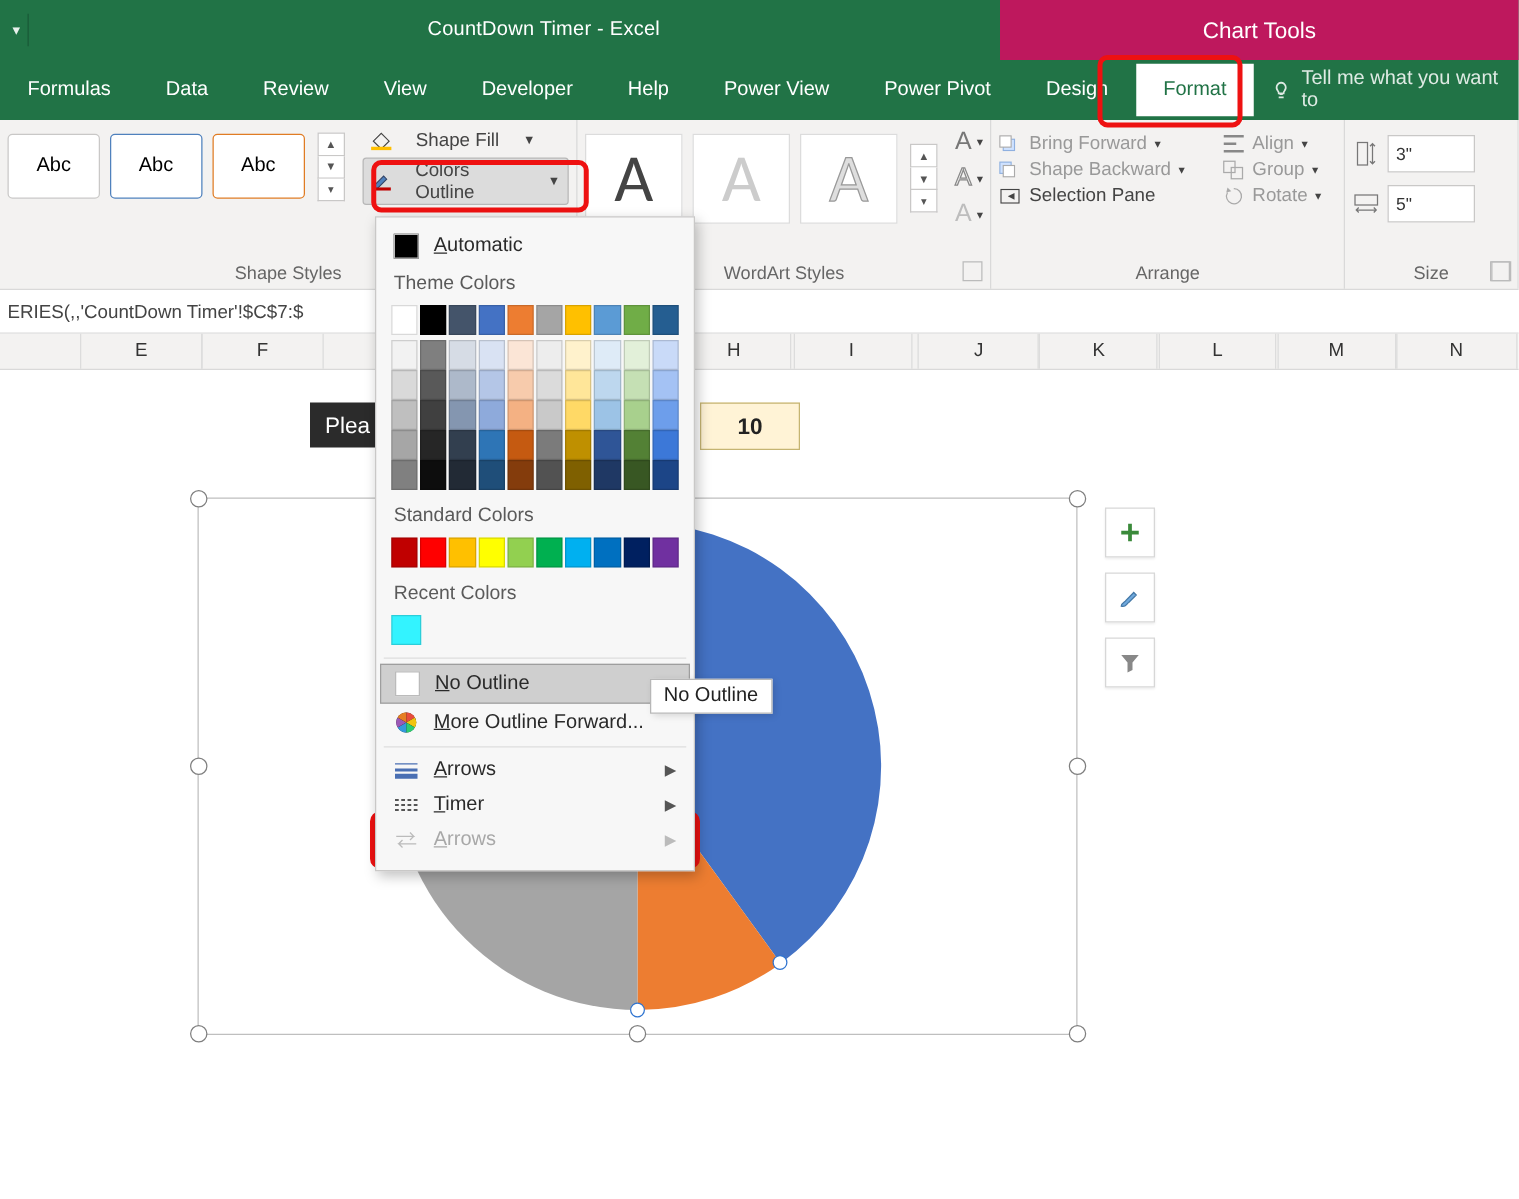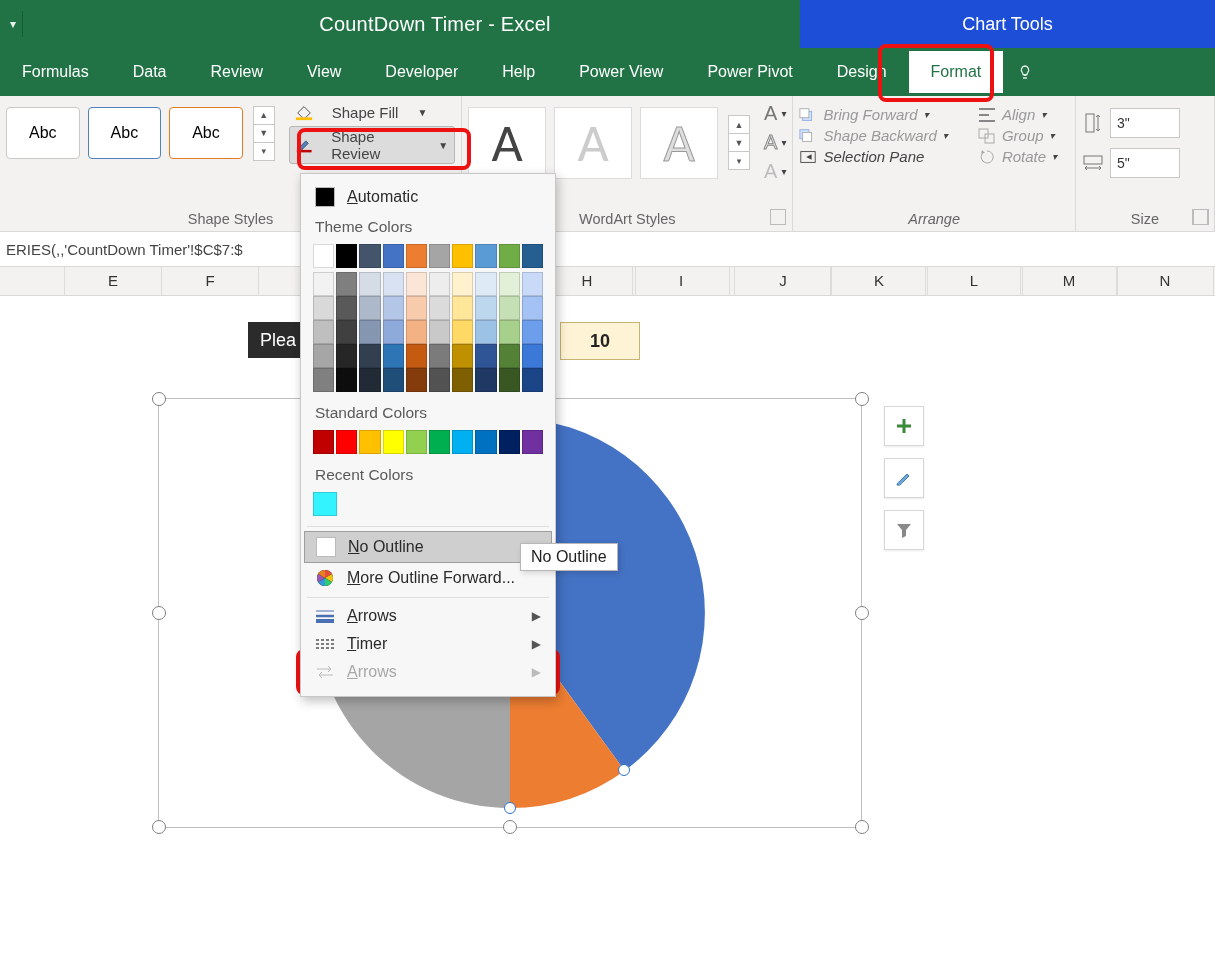--- a/index.html
+++ b/index.html
@@ -2,36 +2,36 @@
 <html><head>
 <meta charset="utf-8">
 <style>
   html,body{margin:0;padding:0;font-family:"Segoe UI",Arial,sans-serif;font-size:15px;color:#222;background:#fff;}
   body{width:1215px;}
   
   .titlebar{height:48px;background:#217346;color:#fff;display:flex;align-items:center;}
   .qat{width:60px;display:flex;align-items:center;padding-left:10px;gap:6px;}
   .qat .down{font-size:12px;opacity:.9;}
   .qat .sep{width:1px;height:26px;background:#195a37;display:inline-block;}
-  .title-center{flex:1;text-align:center;font-size:20px;letter-spacing:.2px;}
-  .charttools-box{width:415px;text-align:center;font-size:18px;background:#1d4ed8;height:100%;line-height:48px;}
+  .title-center{flex:1;text-align:center;font-size:16px;letter-spacing:.2px;}
+  .charttools-box{width:415px;text-align:center;font-size:18px;background:#be185d;height:100%;line-height:48px;}
   
   .tabs{height:48px;background:#217346;display:flex;align-items:center;color:#fff;font-size:16px;}
   .tab{padding:12px 22px;cursor:default;white-space:nowrap;}
   .tab.active{background:#fff;color:#217346;}
   .tellme{display:flex;align-items:center;gap:8px;opacity:.85;margin-left:14px;}
   .bulb{width:16px;height:16px;}
   .highlightBig{border:4px solid #e11;border-radius:8px;pointer-events:none;position:absolute;z-index:20;}
   
   .ribbon{height:135px;background:#f3f2f1;border-bottom:1px solid #d9d9d9;position:relative;display:flex;}
   .group{border-right:1px solid #d9d9d9;display:flex;flex-direction:column;justify-content:space-between;padding:6px 6px 0 6px;}
   .group-label{text-align:center;color:#666;font-size:14.5px;padding:6px 0 4px;}
   .shape-styles{width:470px;}
   .wordart-styles{width:330px;}
-  .arrange-group{width:282px;font-style:italic;}
+  .arrange-group{width:282px;}
   .size-group{width:132px;}
   .style-row{display:flex;align-items:center;gap:8px;}
   .style-prev{width:76px;height:50px;border:1px solid #c9c8c7;background:#fff;border-radius:4px;display:flex;align-items:center;justify-content:center;font-size:16px;color:#000;}
   .style-prev.blue{border-color:#4f81bd;}
   .style-prev.orange{border-color:#e07c24;}
   .style-scroll{display:flex;flex-direction:column;gap:0;margin-left:2px;}
   .sbtn{width:20px;height:17px;border:1px solid #c9c8c7;background:#fff;display:flex;align-items:center;justify-content:center;font-size:9px;color:#555;}
   .sbtn + .sbtn{border-top:none;}
   .shape-cmds{display:flex;flex-direction:column;gap:4px;margin-left:6px;color:#444;font-size:15px;}
   .shape-cmd{display:flex;align-items:center;gap:19px;padding:1px 6px;cursor:default;}
@@ -108,20 +108,21 @@
   <div class="tab">Developer</div>
   <div class="tab">Help</div>
   <div class="tab">Power View</div>
   <div class="tab">Power Pivot</div>
   <div class="tab">Design</div>
   <div class="tab active">Format</div>
   <div class="tellme">
     <svg class="bulb" viewBox="0 0 24 24">
         <path fill="none" stroke="#fff" stroke-width="2" d="M9 21h6M10 17h4M12 3a6 6 0 0 0-4 10c1 1 1 2 1 3h6c0-1 0-2 1-3a6 6 0 0 0-4-10z"></path>
       </svg>
+    <span>Tell me what you want to</span>
   </div>
   <div class="highlightBig" style="left:878px;top:-4px;width:108px;height:50px;"></div>
 </div>
 
 <div class="ribbon">
 
   <div class="group shape-styles">
     <div class="style-row">
       <div class="style-prev">Abc</div>
       <div class="style-prev blue">Abc</div>
@@ -138,21 +139,21 @@
               <rect x="1" y="16" width="18" height="3" fill="#ffbf00"></rect>
             </svg>
           <span>Shape Fill</span>
           <span class="drop-caret">▼</span>
         </div>
         <div class="shape-cmd highlighted">
           <svg class="ico" viewBox="0 0 20 20">
               <path d="M3 14l9-9 3 3-9 9H3z" fill="#4f81bd" stroke="#346"></path>
               <rect x="1" y="16" width="18" height="3" fill="#c00000"></rect>
             </svg>
-          <span>Shape Review</span>
+          <span>Colors Outline</span>
           <span class="drop-caret">▼</span>
         </div>
       </div>
     </div>
     <div class="group-label">Shape Styles</div>
     <div class="dlaunch"></div>
   </div>
 
   <div class="group wordart-styles" style="position:relative;">
     <div class="style-row">

